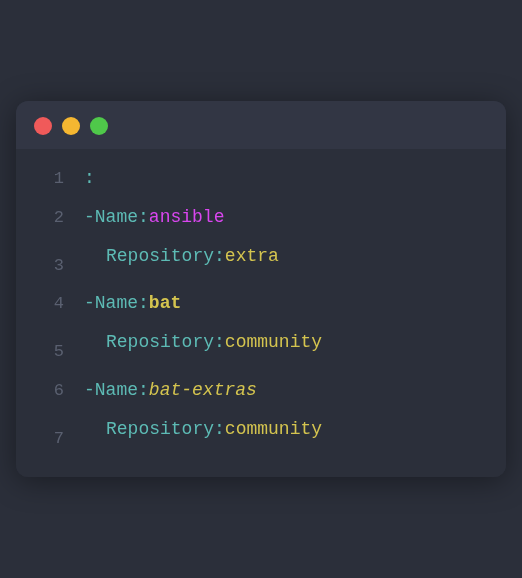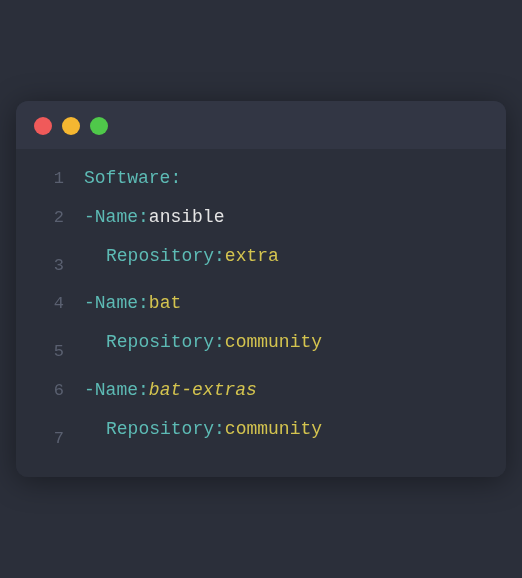--- a/index.html
+++ b/index.html
@@ -78,49 +78,48 @@
 <div class="window">
   <div class="titlebar">
     <div class="dot dot-red"></div>
     <div class="dot dot-yellow"></div>
     <div class="dot dot-green"></div>
   </div>
   <div class="code-area" id="code-area">
   <div class="line">
         <span class="line-num">1</span>
         <span class="code-text">
-          <span style="color: rgb(93, 187, 181);">Software</span>
           <span style="color: rgb(93, 187, 181);">:</span>
         </span>
       </div>
       <div class="line">
         <span class="line-num">2</span>
         <span class="code-text">
           <span style="color: rgb(93, 187, 181);">- </span>
           <span style="color: rgb(93, 187, 181);">Name</span>
           <span style="color: rgb(93, 187, 181);">: </span>
-          <span style="color: #e5e5e5;">ansible</span>
+          <span style="color: #d946ef;">ansible</span>
         </span>
       </div>
       <div class="line">
         <span class="line-num">3</span>
         <span class="code-text">
           <span style="display: inline-block; width: 22px;"></span>
           <span style="color: rgb(93, 187, 181);">Repository</span>
           <span style="color: rgb(93, 187, 181);">: </span>
           <span style="color: rgb(212, 196, 79);">extra</span>
         </span>
       </div>
       <div class="line">
         <span class="line-num">4</span>
         <span class="code-text">
           <span style="color: rgb(93, 187, 181);">- </span>
           <span style="color: rgb(93, 187, 181);">Name</span>
           <span style="color: rgb(93, 187, 181);">: </span>
-          <span style="color: rgb(212, 196, 79);">bat</span>
+          <span style="color: rgb(212, 196, 79); font-weight: bold;">bat</span>
         </span>
       </div>
       <div class="line">
         <span class="line-num">5</span>
         <span class="code-text">
           <span style="display: inline-block; width: 22px;"></span>
           <span style="color: rgb(93, 187, 181);">Repository</span>
           <span style="color: rgb(93, 187, 181);">: </span>
           <span style="color: rgb(212, 196, 79);">community</span>
         </span>

